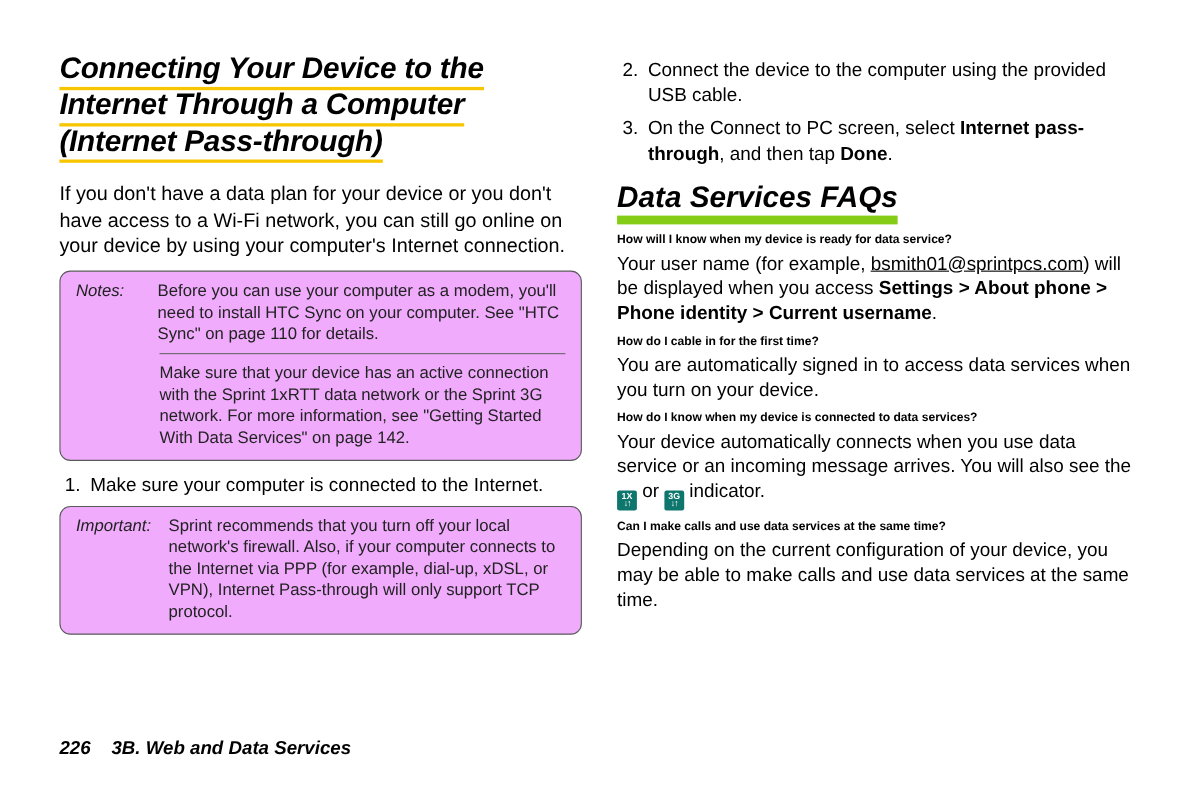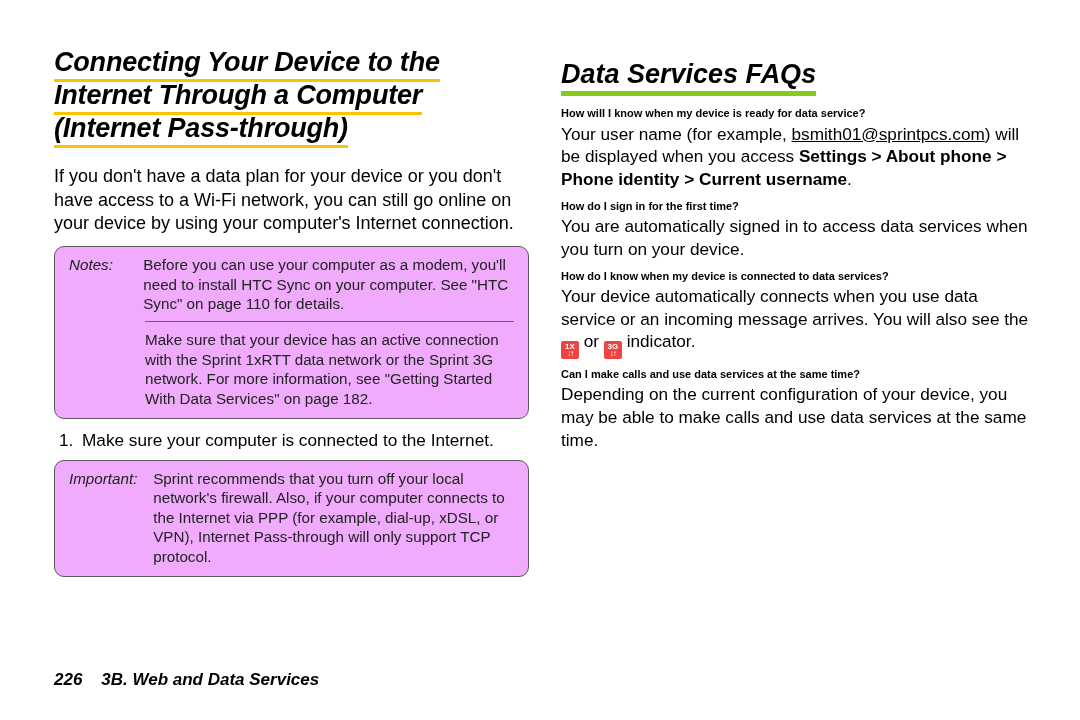--- a/index.html
+++ b/index.html
@@ -37,21 +37,21 @@
     display: inline;
   }
   .sub-heading {
     font-style: italic;
     font-weight: bold;
     font-size: 27px;
     line-height: 1.2;
     margin: 12px 0 16px 0;
   }
   .sub-heading .underline {
-    border-bottom: 5px solid #84cc16;
+    border-bottom: 8px solid #84cc16;
     padding-bottom: 2px;
   }
   p.body {
     font-size: 18px;
     line-height: 1.32;
     margin: 0 0 10px 0;
   }
   .notebox {
     border: 1px solid #5a5a5a;
     border-radius: 10px;
@@ -101,21 +101,21 @@
     font-size: 17.2px;
     line-height: 1.32;
     margin: 0 4px 6px 0;
   }
   .indicator {
     display: inline-flex;
     flex-direction: column;
     align-items: center;
     justify-content: center;
     width: 18px; height: 18px;
-    background: #ef4444;
+    background: #0f766e;
     color: #fff;
     font-size: 8px;
     font-weight: bold;
     border-radius: 2px;
     vertical-align: -2px;
     line-height: 0.8;
     padding-top:1px;
   }
   .indicator .arrows { font-size: 8px; line-height: 0.8; letter-spacing: -1px;}
   .footer {
@@ -141,47 +141,53 @@
       <span class="underline">Internet Through a Computer</span><br>
       <span class="underline">(Internet Pass-through)</span>
     </div>
 
     <p class="body">If you don't have a data plan for your device or you don't have access to a Wi-Fi network, you can still go online on your device by using your computer's Internet connection.</p>
 
     <div class="notebox">
       <span class="label">Notes:</span>
       <span class="content">Before you can use your computer as a modem, you'll need to install HTC Sync on your computer. See "HTC Sync" on page 110 for details.</span>
       <hr>
-      <div class="second">Make sure that your device has an active connection with the Sprint 1xRTT data network or the Sprint 3G network. For more information, see "Getting Started With Data Services" on page 182.</div>
+      <div class="second">Make sure that your device has an active connection with the Sprint 1xRTT data network or the Sprint 3G network. For more information, see "Getting Started With Data Services" on page 142.</div>
     </div>
 
     <ol class="steps" start="1">
       <li>Make sure your computer is connected to the Internet.</li>
     </ol>
 
     <div class="notebox">
       <span class="label" style="width:80px">Important:</span>
       <span class="content" style="width:calc(100% - 90px)">Sprint recommends that you turn off your local network's firewall. Also, if your computer connects to the Internet via PPP (for example, dial-up, xDSL, or VPN), Internet Pass-through will only support TCP protocol.</span>
     </div>
 
   </div>
 
   <div class="col">
 
+    <ol class="steps" start="2">
+      <li>Connect the device to the computer using the provided USB cable.</li>
+      <li>
+        <span>On the Connect to PC screen, select </span><b>Internet pass-through</b><span>, and then tap </span><b>Done</b><span>.</span>
+      </li>
+    </ol>
 
     <div class="sub-heading">
       <span class="underline">Data Services FAQs</span>
     </div>
 
     <div class="faq-q">How will I know when my device is ready for data service?</div>
     <div class="faq-a">
       <span>Your user name (for example, </span><span class="underline-text">bsmith01@sprintpcs.com</span><span>) will be displayed when you access </span><b>Settings &gt; About phone &gt; Phone identity &gt; Current username</b><span>.</span>
     </div>
 
-    <div class="faq-q">How do I sign in for the first time?</div>
+    <div class="faq-q">How do I cable in for the first time?</div>
     <div class="faq-a">You are automatically signed in to access data services when you turn on your device.</div>
 
     <div class="faq-q">How do I know when my device is connected to data services?</div>
     <div class="faq-a">
       <span>Your device automatically connects when you use data service or an incoming message arrives. You will also see the </span>
       <span class="indicator">
           <span>1X</span>
           <span class="arrows">↓↑</span>
         </span>
       <span> or </span>

